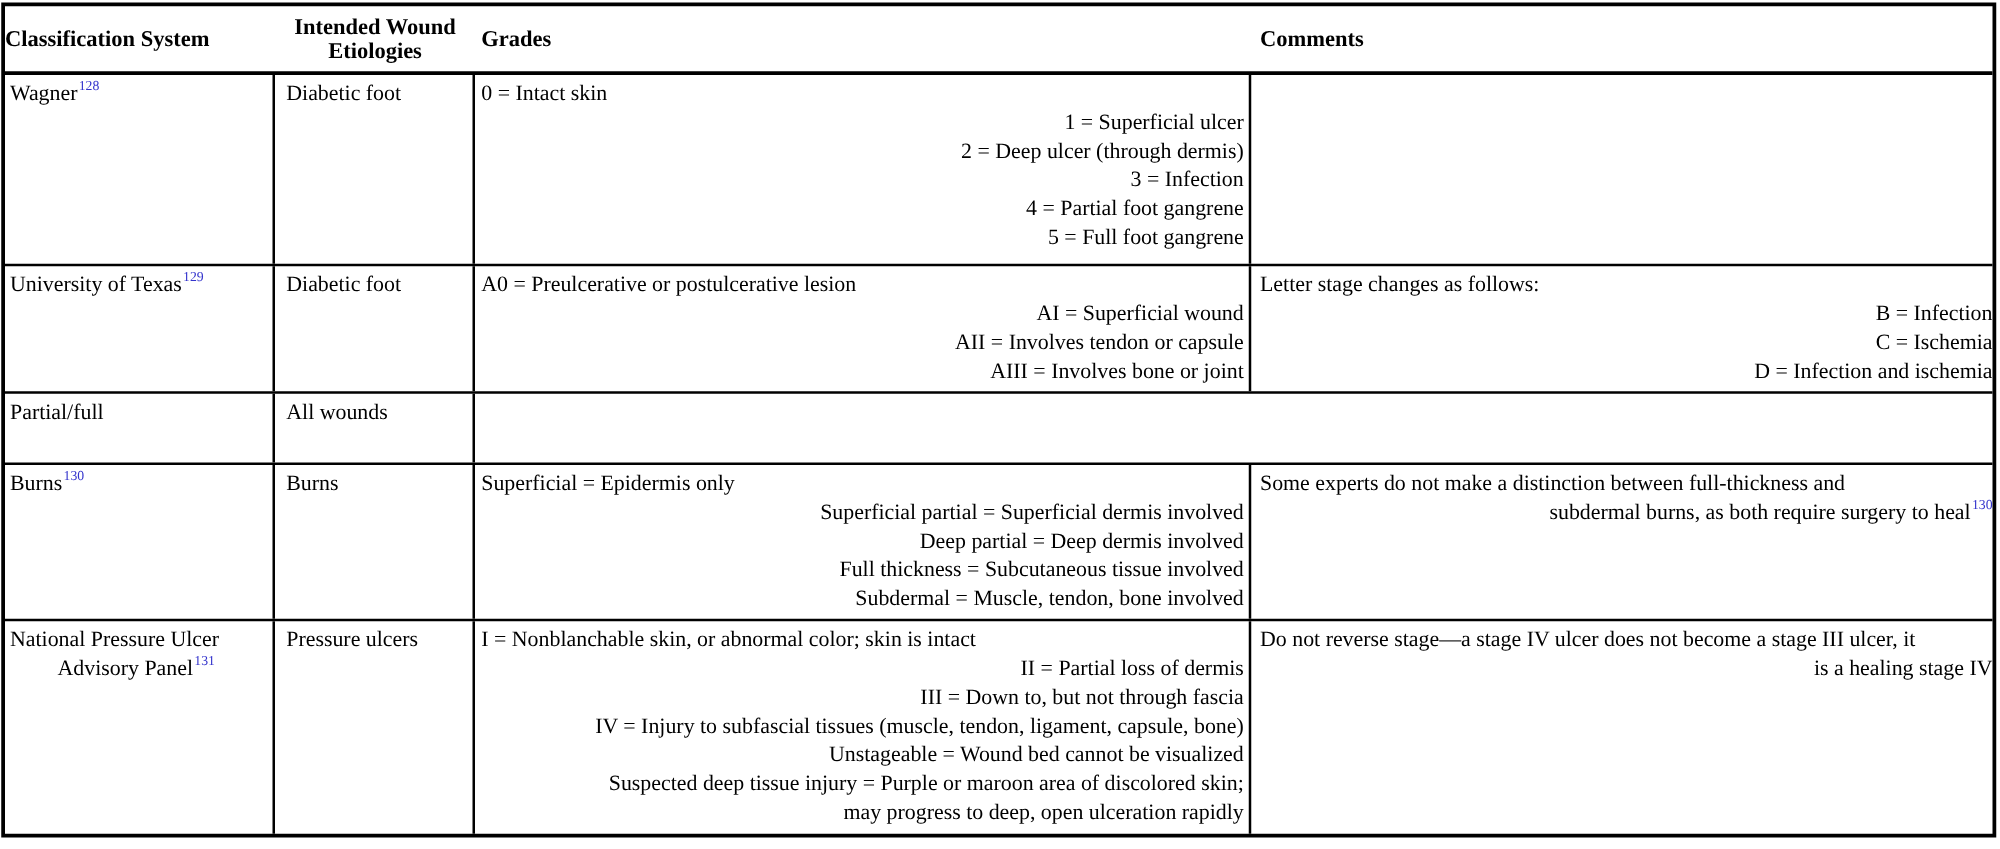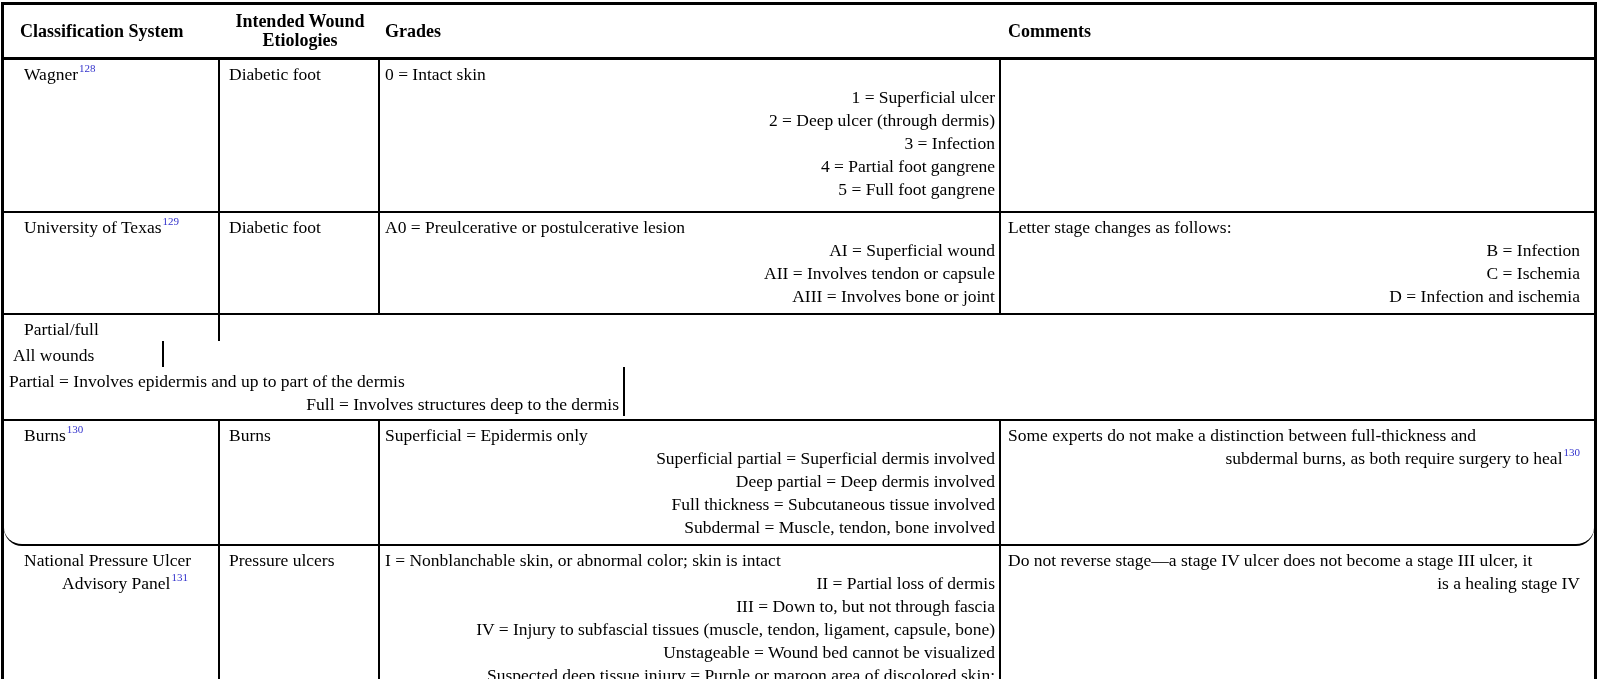--- a/index.html
+++ b/index.html
@@ -50,32 +50,32 @@
     padding-top: 3px;
     font-size: 17.5px;
     line-height: 23px;
     overflow: hidden;
   }
   .td:last-child { border-right: none; }
   .c1 { width: 216px; }
   .c2 { width: 160px; }
   .c3 { width: 621px; }
   .c4 { flex: 1; }
-  .th.c1 { padding-left: 16px; }
+  .th.c1 { padding-left: 0; }
   .th.c2 { justify-content: center; text-align: center; line-height: 19px; }
   .th.c3 { padding-left: 5px; }
   .th.c4 { padding-left: 7px; }
-  .td.c1 { padding-left: 20px; padding-right: 6px; }
+  .td.c1 { padding-left: 4px; padding-right: 6px; }
   .td.c2 { padding-left: 9px; padding-right: 4px; }
   .td.c3 { padding-left: 5px; padding-right: 4px; }
-  .td.c4 { padding-left: 7px; padding-right: 14px; font-family: Liberation Serif, serif; }
+  .td.c4 { padding-left: 7px; padding-right: 0; font-family: Liberation Serif, serif; }
   .r1 { min-height: 153px; }
   .r2 { min-height: 102px; }
-  .r3 { min-height: 57px; flex-direction: column; }
-  .r4 { min-height: 125px; border-radius: 18px; }
+  .r3 { min-height: 57px; }
+  .r4 { min-height: 125px; }
   .r5 { min-height: 170px; }
   .line { white-space: nowrap; }
   .ind { margin-left: 24px; text-align: right; }
   .ind-sys { margin-left: 38px; }
   sup.ref {
     font-size: 11px;
     line-height: 0;
     position: relative;
     top: -1px;
     vertical-align: super;
@@ -134,24 +134,20 @@
       </div>
     </div>
 
     <div class="tr r3">
       <div class="td c1">
         <div class="line">Partial/full</div>
       </div>
       <div class="td c2">
         <div class="line">All wounds</div>
       </div>
-      <div class="td c3">
-        <div class="line">Partial = Involves epidermis and up to part of the dermis</div>
-        <div class="line ind">Full = Involves structures deep to the dermis</div>
-      </div>
       <div class="td c4"></div>
     </div>
 
     <div class="tr r4">
       <div class="td c1">
         <div class="line"><span>Burns</span><sup class="ref" style="color: rgb(51, 51, 204);">130</sup></div>
       </div>
       <div class="td c2">
         <div class="line">Burns</div>
       </div>

